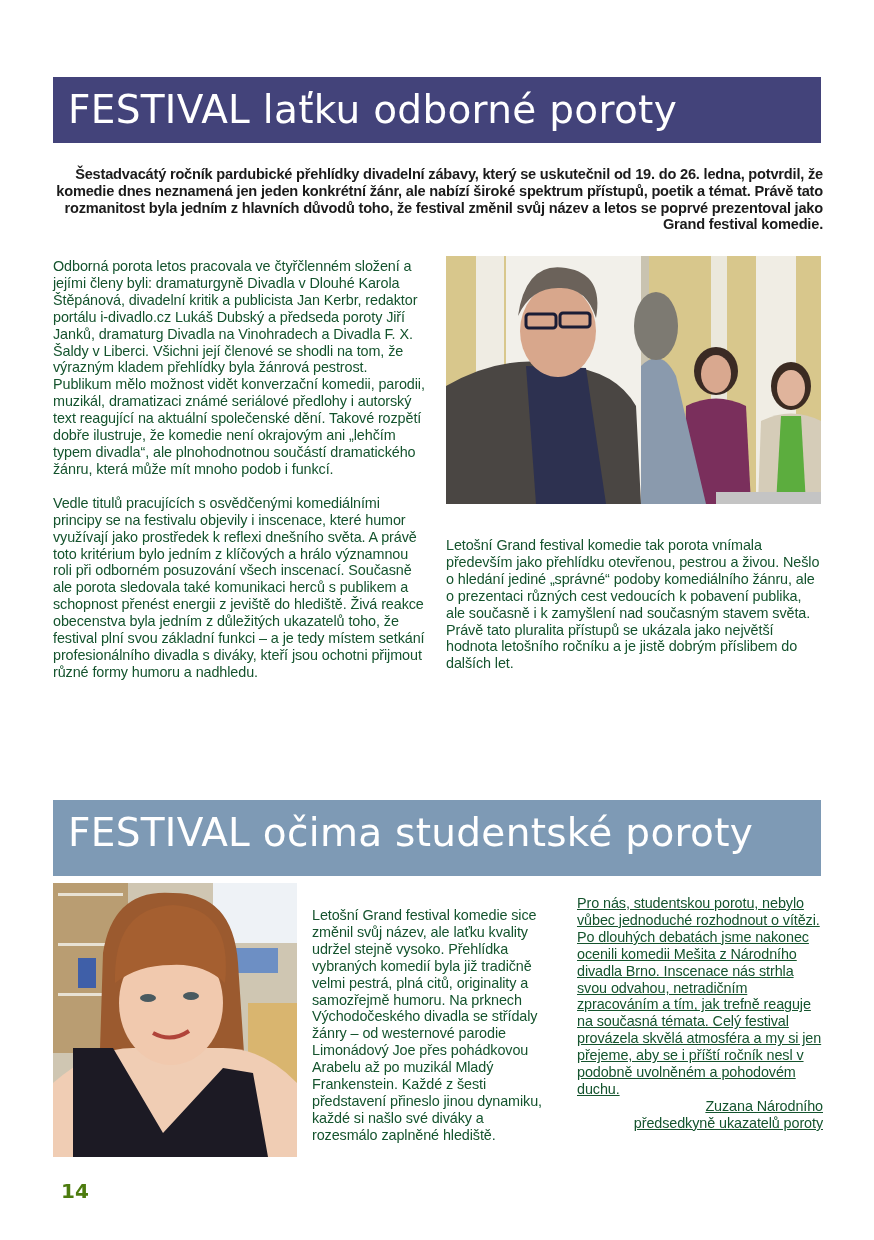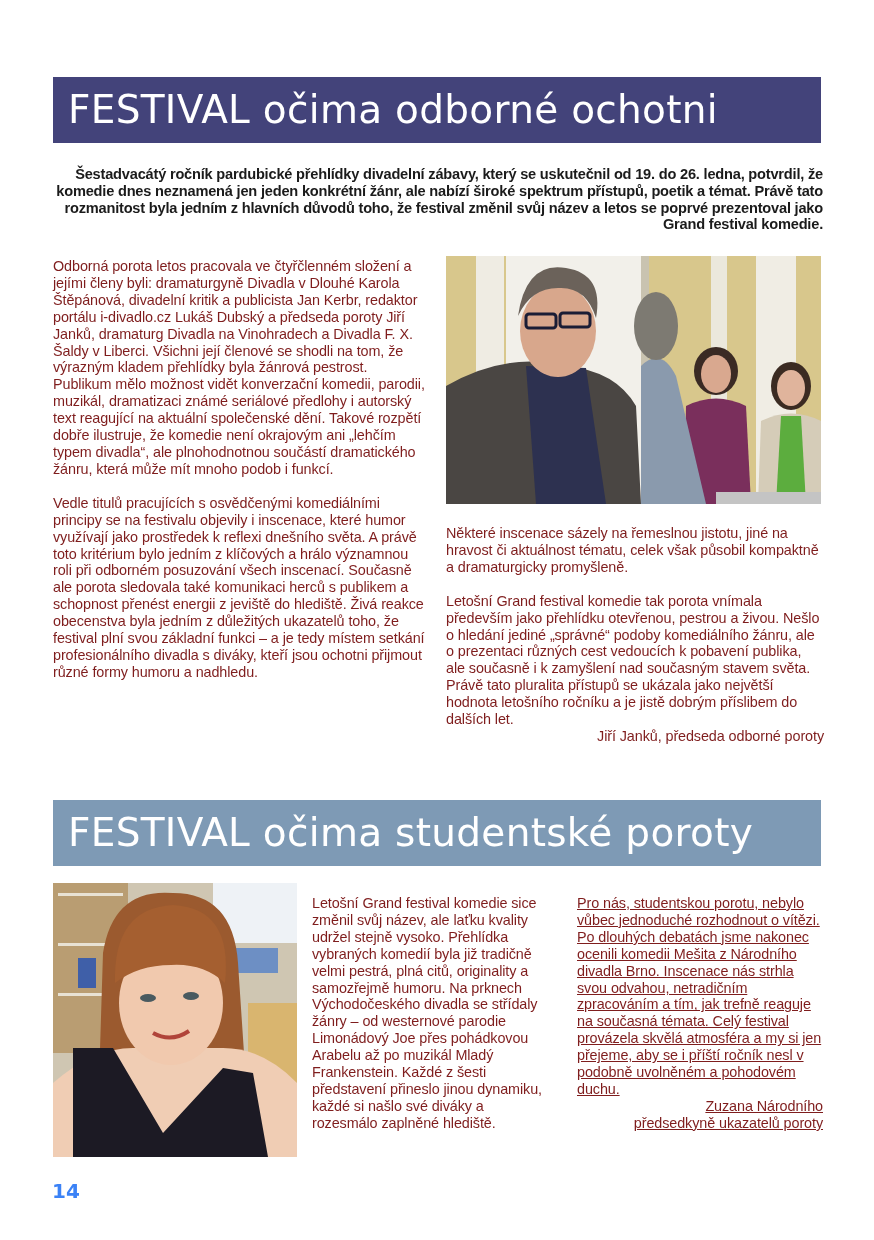--- a/index.html
+++ b/index.html
@@ -6,59 +6,59 @@
     html, body { width: 874px; height: 1240px; background: #ffffff; overflow: hidden; }
     body { position: relative; font-family: "DejaVu Sans", sans-serif; color: #1b1b1b; }
 
     .banner {
       position: absolute; left: 53px; width: 768px; color: #ffffff;
       font-family: "DejaVu Sans", sans-serif; font-weight: normal;
       padding-left: 15px; white-space: nowrap; overflow: hidden;
       letter-spacing: 0.3px;
     }
     .banner-1 { top: 77px; height: 66px; background: #43437a; font-size: 39px; line-height: 66px; }
-    .banner-2 { top: 800px; height: 66px; background: #7e9ab5; font-size: 39px; line-height: 66px; }
+    .banner-2 { top: 800px; height: 76px; background: #7e9ab5; font-size: 39px; line-height: 66px; }
 
     .lead {
       position: absolute; left: 53px; top: 166px; width: 770px;
       font-family: "Liberation Sans", sans-serif; font-weight: bold;
       font-size: 14.6px; line-height: 16.8px; letter-spacing: -0.2px;
       text-align: right;
     }
 
     .col {
       position: absolute; font-family: "Liberation Sans", sans-serif;
-      font-size: 14.4px; line-height: 16.9px; color: #7f1d1d;
+      font-size: 14.4px; line-height: 16.9px; color: #14532d;
       letter-spacing: -0.1px;
     }
     .col p { margin: 0 0 17px 0; }
-    .col p:last-child { margin-bottom: 0; }
+    .col p:last-child { margin-bottom: 0; margin-top: 12px; }
     .col-left { left: 53px; top: 258px; width: 372px; }
     .col-right { left: 446px; top: 525px; width: 378px; }
     .col-stud-1 { left: 312px; top: 895px; width: 240px; }
     .col-stud-2 { left: 577px; top: 895px; width: 246px; text-decoration: underline; }
 
     .signature { text-align: right; display: block; }
 
     .photo {
       position: absolute; overflow: hidden;
     }
     .photo-jury { left: 446px; top: 256px; width: 375px; height: 248px; background: #d9c98f; }
     .photo-student { left: 53px; top: 883px; width: 244px; height: 274px; background: #c8c5b6; }
 
     .page-number {
-      position: absolute; left: 52px; top: 1179px;
+      position: absolute; left: 61px; top: 1179px;
       font-family: "DejaVu Sans", sans-serif; font-weight: bold;
-      font-size: 20px; color: #3b82f6;
+      font-size: 20px; color: #4d7c0f;
     }
   </style>
 </head>
 <body>
 
-<h1 class="banner banner-1">FESTIVAL očima odborné ochotni</h1>
+<h1 class="banner banner-1">FESTIVAL laťku odborné poroty</h1>
 
 <p class="lead">Šestadvacátý ročník pardubické přehlídky divadelní zábavy, který se uskutečnil od 19. do 26. ledna, potvrdil, že komedie dnes neznamená jen jeden konkrétní žánr, ale nabízí široké spektrum přístupů, poetik a témat. Právě tato rozmanitost byla jedním z hlavních důvodů toho, že festival změnil svůj název a letos se poprvé prezentoval jako Grand festival komedie.</p>
 
 <div class="col col-left">
   <p>Odborná porota letos pracovala ve čtyřčlenném složení a jejími členy byli: dramaturgyně Divadla v Dlouhé Karola Štěpánová, divadelní kritik a publicista Jan Kerbr, redaktor portálu i-divadlo.cz Lukáš Dubský a předseda poroty Jiří Janků, dramaturg Divadla na Vinohradech a Divadla F. X. Šaldy v Liberci. Všichni její členové se shodli na tom, že výrazným kladem přehlídky byla žánrová pestrost. Publikum mělo možnost vidět konverzační komedii, parodii, muzikál, dramatizaci známé seriálové předlohy i autorský text reagující na aktuální společenské dění. Takové rozpětí dobře ilustruje, že komedie není okrajovým ani „lehčím typem divadla“, ale plnohodnotnou součástí dramatického žánru, která může mít mnoho podob i funkcí.</p>
   <p>Vedle titulů pracujících s osvědčenými komediálními principy se na festivalu objevily i inscenace, které humor využívají jako prostředek k reflexi dnešního světa. A právě toto kritérium bylo jedním z klíčových a hrálo významnou roli při odborném posuzování všech inscenací. Současně ale porota sledovala také komunikaci herců s publikem a schopnost přenést energii z jeviště do hlediště. Živá reakce obecenstva byla jedním z důležitých ukazatelů toho, že festival plní svou základní funkci – a je tedy místem setkání profesionálního divadla s diváky, kteří jsou ochotni přijmout různé formy humoru a nadhledu.</p>
 </div>
 
 <div class="photo photo-jury">
   <svg width="375" height="248" viewBox="0 0 375 248">
@@ -85,23 +85,21 @@
     <ellipse cx="112" cy="75" rx="38" ry="46" fill="#d8a78c"></ellipse>
     <path d="M72 60 Q80 5 120 12 Q158 18 150 62 Q140 30 112 32 Q85 32 72 60 Z" fill="#6b625a"></path>
     <rect x="80" y="58" width="30" height="14" rx="3" fill="none" stroke="#1a1d35" stroke-width="3"></rect>
     <rect x="114" y="57" width="30" height="14" rx="3" fill="none" stroke="#1a1d35" stroke-width="3"></rect>
 
     <rect x="270" y="236" width="105" height="12" fill="#c4c4c4"></rect>
   </svg>
 </div>
 
 <div class="col col-right">
-  <p>Některé inscenace sázely na řemeslnou jistotu, jiné na hravost či aktuálnost tématu, celek však působil kompaktně a dramaturgicky promyšleně.</p>
   <p style="margin-bottom:0">Letošní Grand festival komedie tak porota vnímala především jako přehlídku otevřenou, pestrou a živou. Nešlo o hledání jediné „správné“ podoby komediálního žánru, ale o prezentaci různých cest vedoucích k pobavení publika, ale současně i k zamyšlení nad současným stavem světa. Právě tato pluralita přístupů se ukázala jako největší hodnota letošního ročníku a je jistě dobrým příslibem do dalších let.</p>
-  <span class="signature">Jiří Janků, předseda odborné poroty</span>
 </div>
 
 <h1 class="banner banner-2">FESTIVAL očima studentské poroty</h1>
 
 <div class="photo photo-student">
   <svg width="244" height="274" viewBox="0 0 244 274">
     <rect x="0" y="0" width="244" height="274" fill="#cfc6b2"></rect>
     <rect x="0" y="0" width="75" height="170" fill="#b99d72"></rect>
     <rect x="5" y="10" width="65" height="3" fill="#e8e2d4"></rect>
     <rect x="5" y="60" width="65" height="3" fill="#e8e2d4"></rect>

